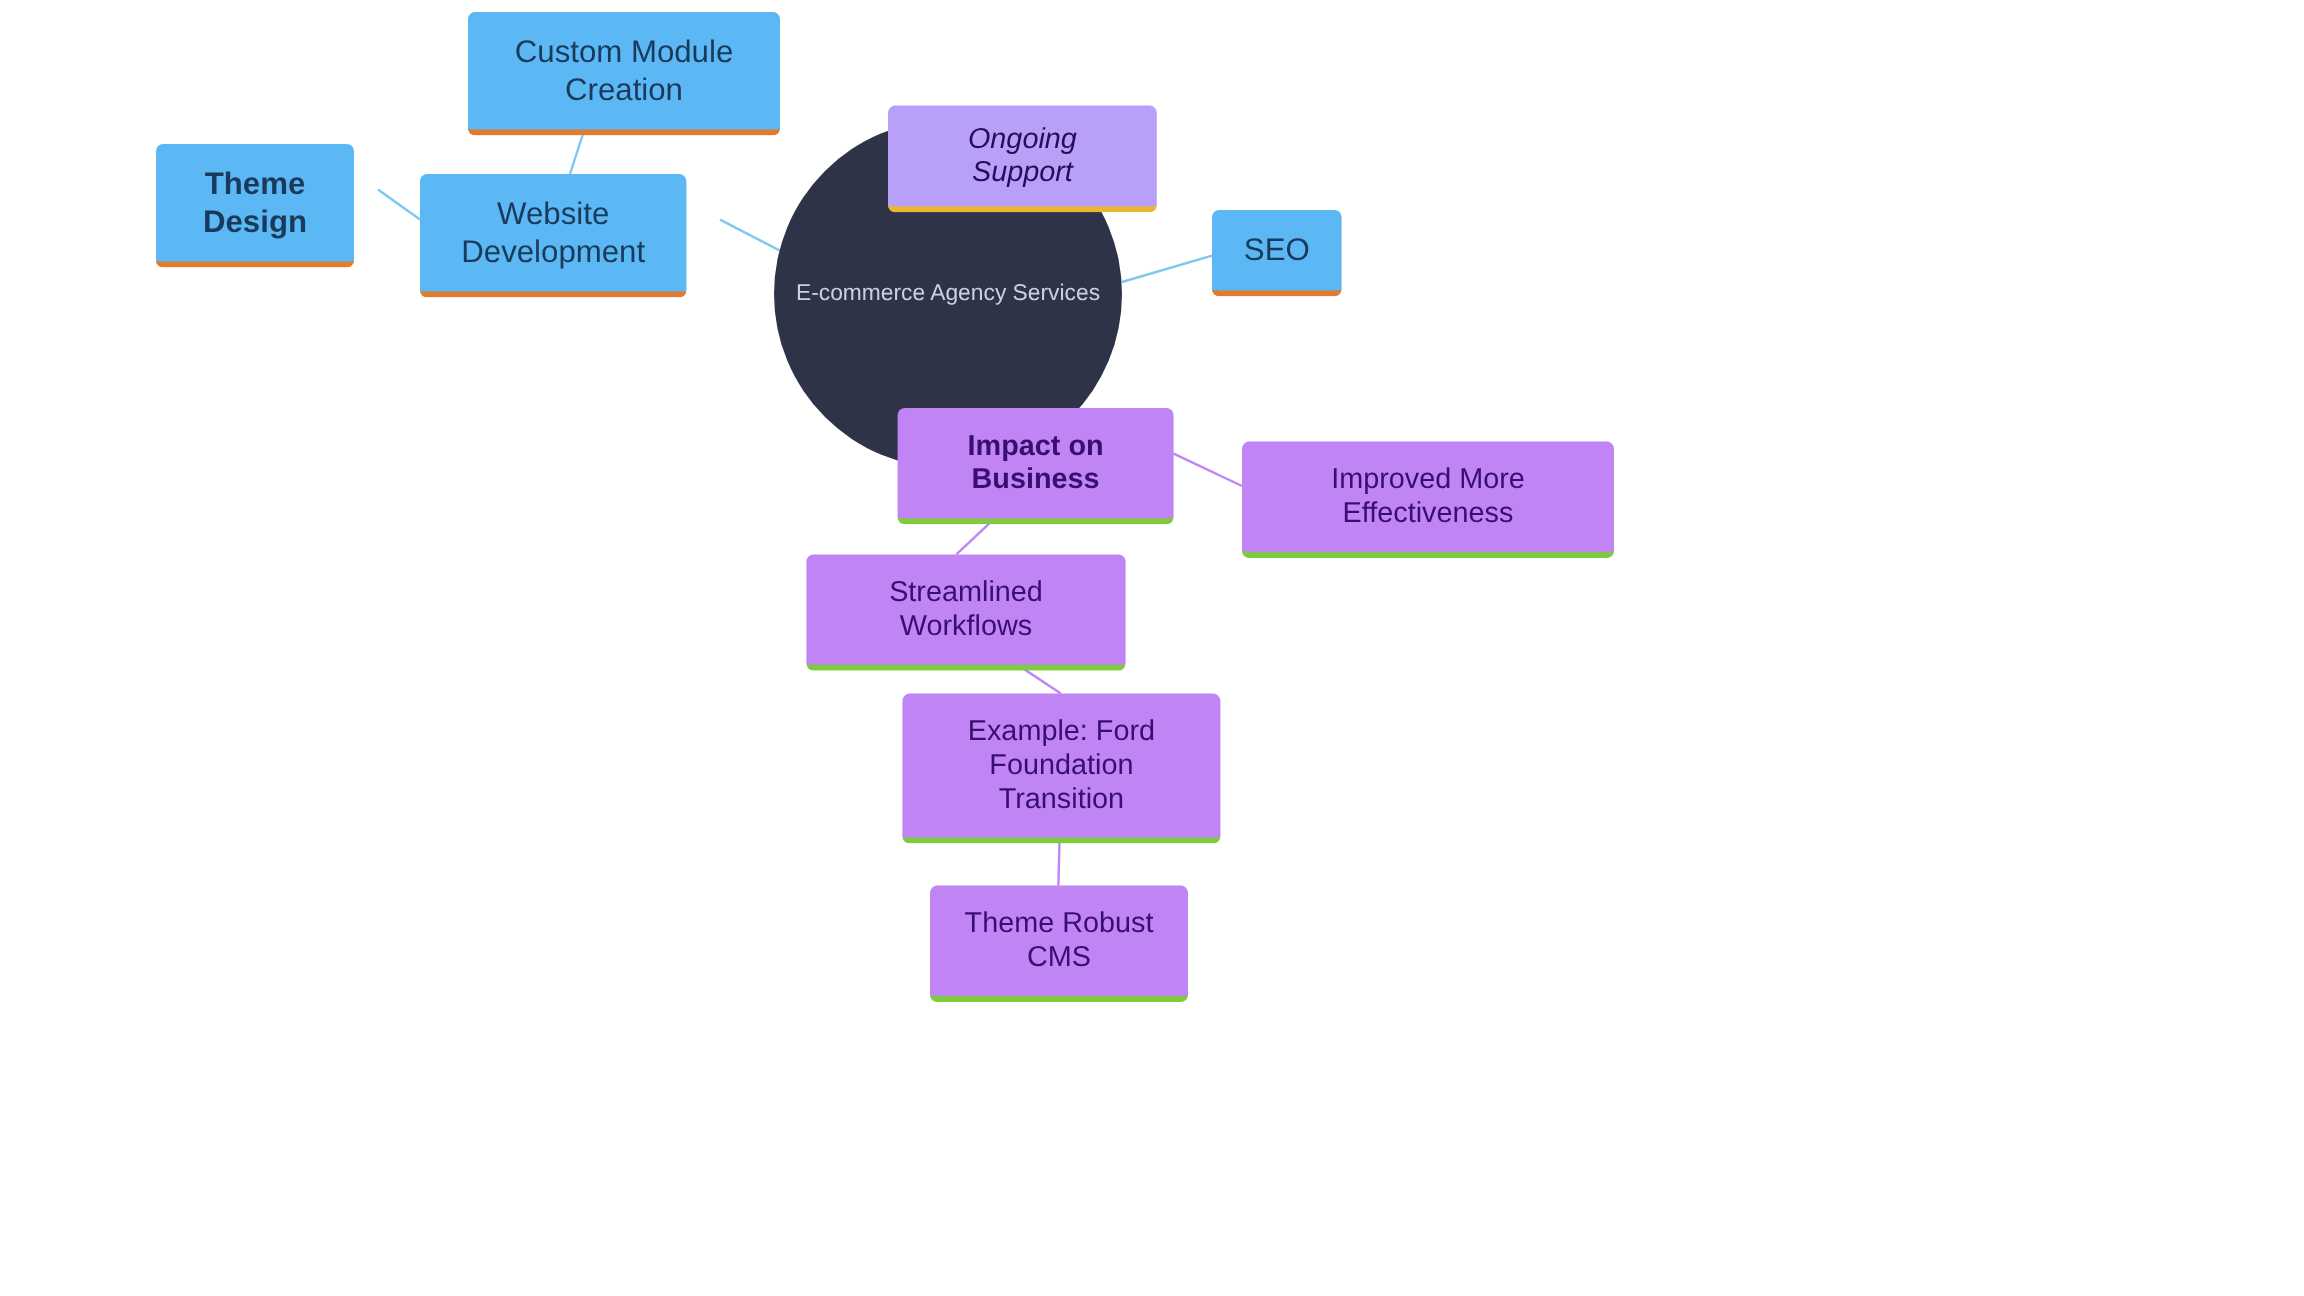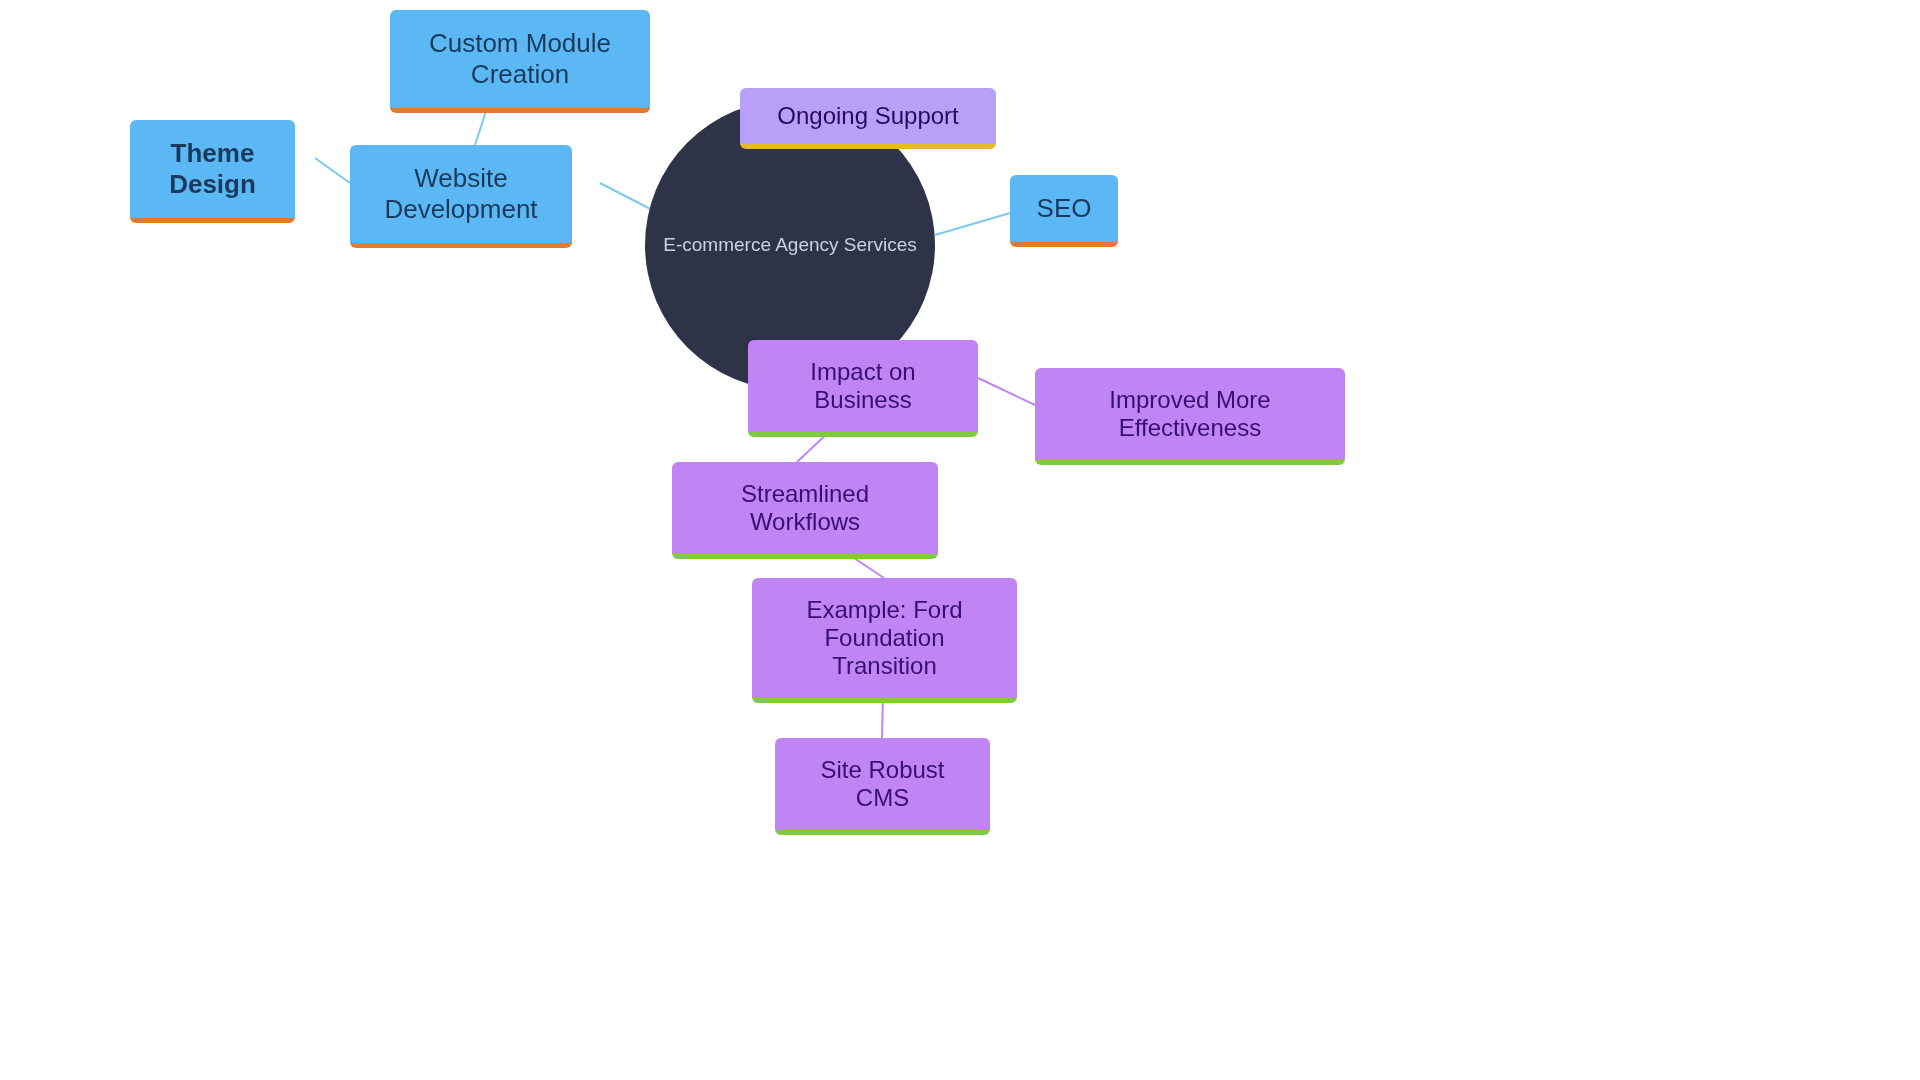--- a/index.html
+++ b/index.html
@@ -86,23 +86,23 @@
       align-items: center;
       justify-content: center;
       text-align: center;
     }
 
     
     #node-center { left: 645px; top: 100px; }
     #node-website { width: 222px; left: 350px; top: 145px; }
     #node-custom { width: 260px; left: 390px; top: 10px; }
     #node-theme { width: 165px; left: 130px; top: 120px; font-weight: bold; }
-    #node-ongoing { width: 256px; left: 740px; top: 88px; }
+    #node-ongoing { width: 224px; left: 740px; top: 88px; font-style: italic; }
     #node-seo { width: 108px; left: 1010px; top: 175px; }
-    #node-impact { width: 230px; left: 748px; top: 340px; }
+    #node-impact { width: 230px; left: 748px; top: 340px; font-weight: bold; }
     #node-improved { width: 310px; left: 1035px; top: 368px; }
     #node-streamlined { width: 266px; left: 672px; top: 462px; }
     #node-example { width: 265px; left: 752px; top: 578px; }
     #node-robust { width: 215px; left: 775px; top: 738px; }
   </style>
 </head>
 <body>
 
 <svg id="connections" xmlns="http://www.w3.org/2000/svg">
 
@@ -161,14 +161,14 @@
 
 <div class="node purple-node" id="node-streamlined">
   <span>Streamlined Workflows</span>
 </div>
 
 <div class="node purple-node" id="node-example" style="text-align:center;">
   <span>Example: Ford Foundation Transition</span>
 </div>
 
 <div class="node purple-node" id="node-robust">
-  <span>Site Robust CMS</span>
+  <span>Theme Robust CMS</span>
 </div>
 
 </body></html>

